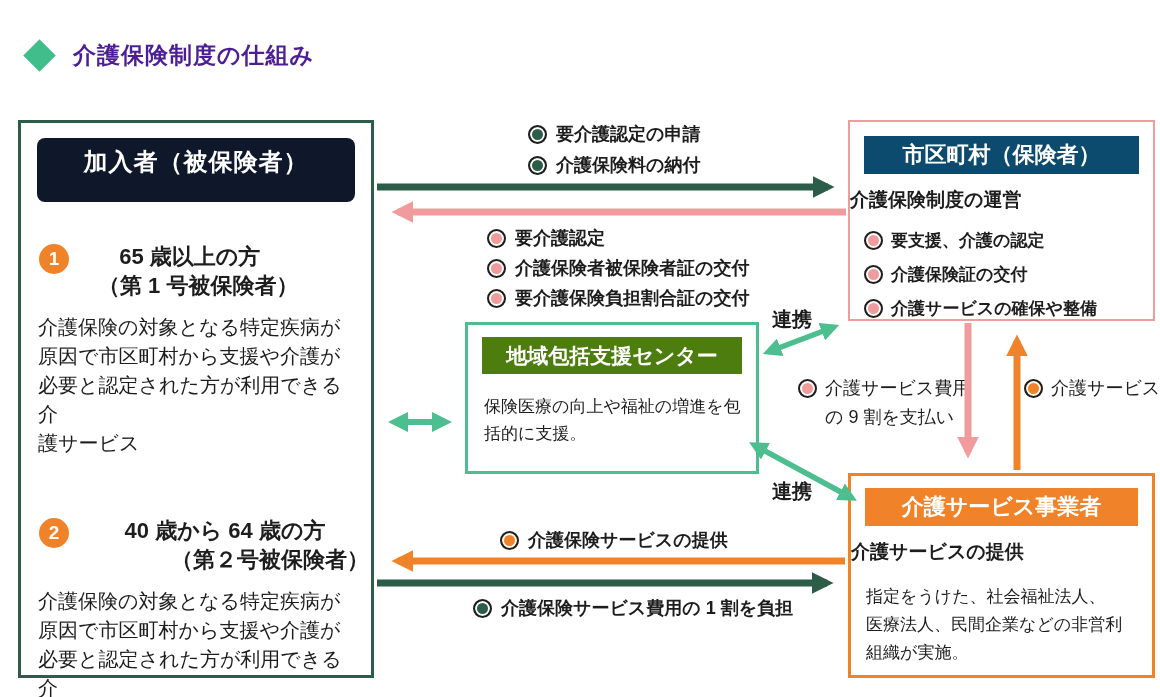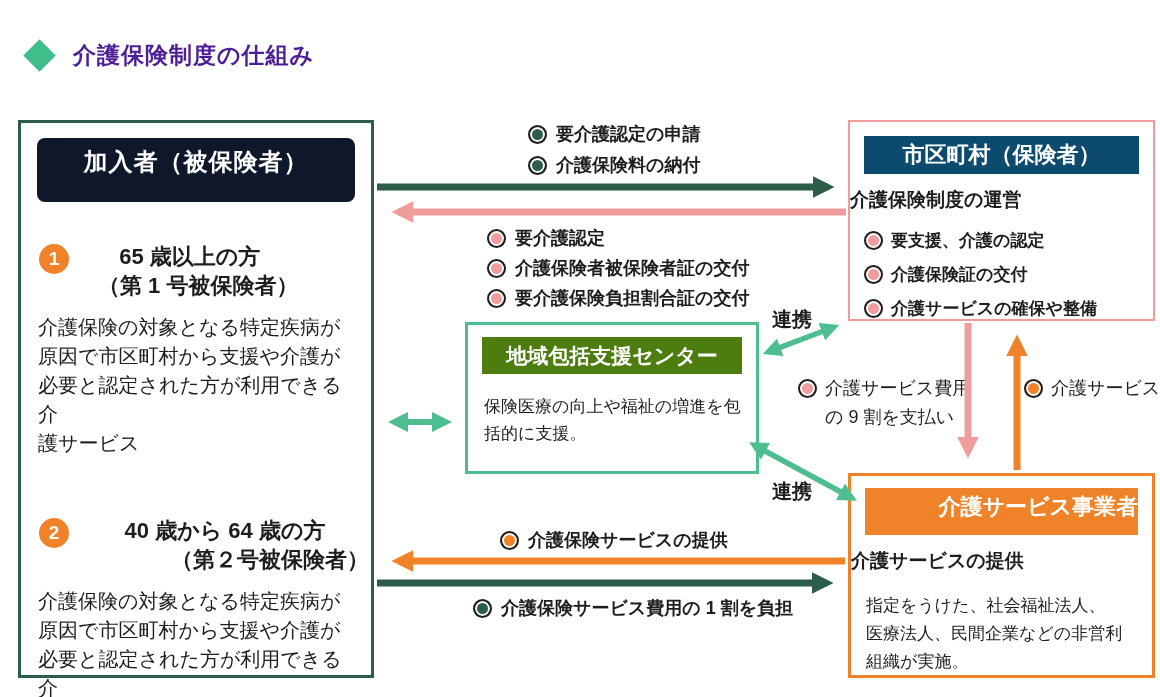--- a/index.html
+++ b/index.html
@@ -34,21 +34,21 @@
   .blist{margin:16px 0 0 14px;display:flex;flex-direction:column;gap:11px;}
   .brow{display:flex;align-items:center;gap:8px;font-size:17px;font-weight:600;}
 
   
   #box-support{left:465px;top:322px;width:294px;height:152px;border:3px solid #4dbe8f;}
   #box-support .hd{margin:12px 14px 0;height:37px;line-height:37px;background:#4d7c0f;font-size:21px;}
   #box-support .body-sm{margin:19px 14px 0 16px;font-size:17px;line-height:27px;font-weight:500;}
 
   
   #box-provider{left:848px;top:473px;width:307px;height:205px;border:3px solid #f08329;}
-  #box-provider .hd{margin:12px 14px 0;height:47px;line-height:38px;background:#f08329;font-size:22px;text-align:right;}
+  #box-provider .hd{margin:12px 14px 0;height:38px;line-height:38px;background:#f08329;font-size:22px;}
   #box-provider .subtitle{margin-top:13px;font-size:19px;font-weight:bold;}
   #box-provider .body-sm{margin:18px 14px 0 15px;font-size:17px;line-height:28px;font-weight:500;}
 
   
   .lblrow{position:absolute;display:flex;align-items:center;gap:9px;font-size:18px;font-weight:600;white-space:nowrap;}
   .dot{flex:none;width:15px;height:15px;border-radius:50%;border:2px solid #1d1d1d;box-shadow:inset 0 0 0 2px #fff;box-sizing:content-box;}
   .dot.dg{background:#2b5d48;}
   .dot.pk{background:#f09c9c;}
   .dot.or{background:#f08329;}
   .renkei{position:absolute;font-size:20px;font-weight:bold;}

